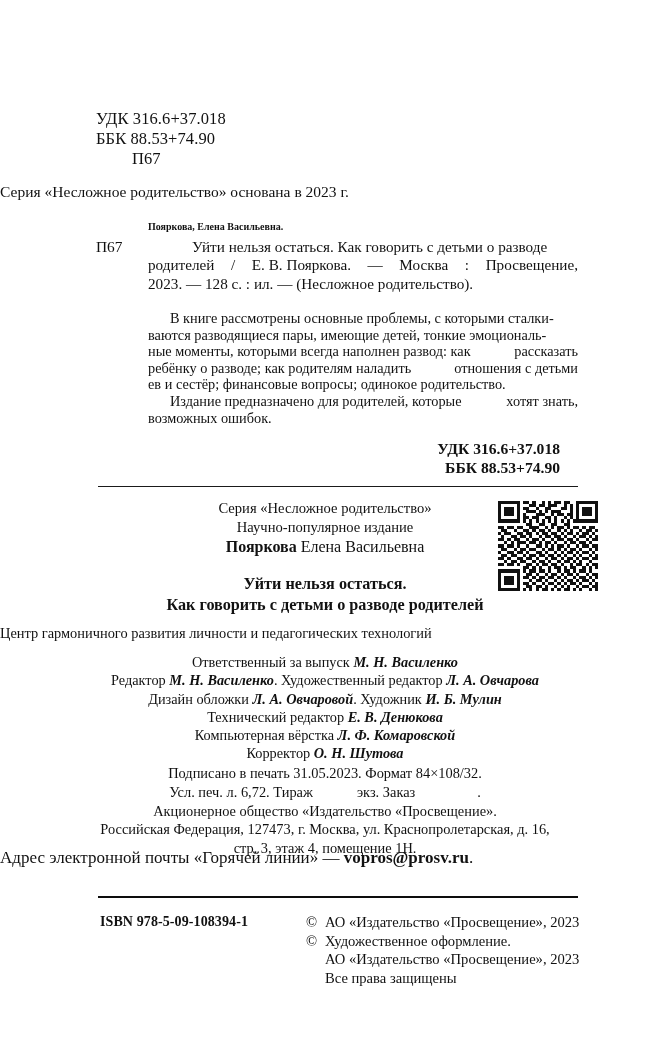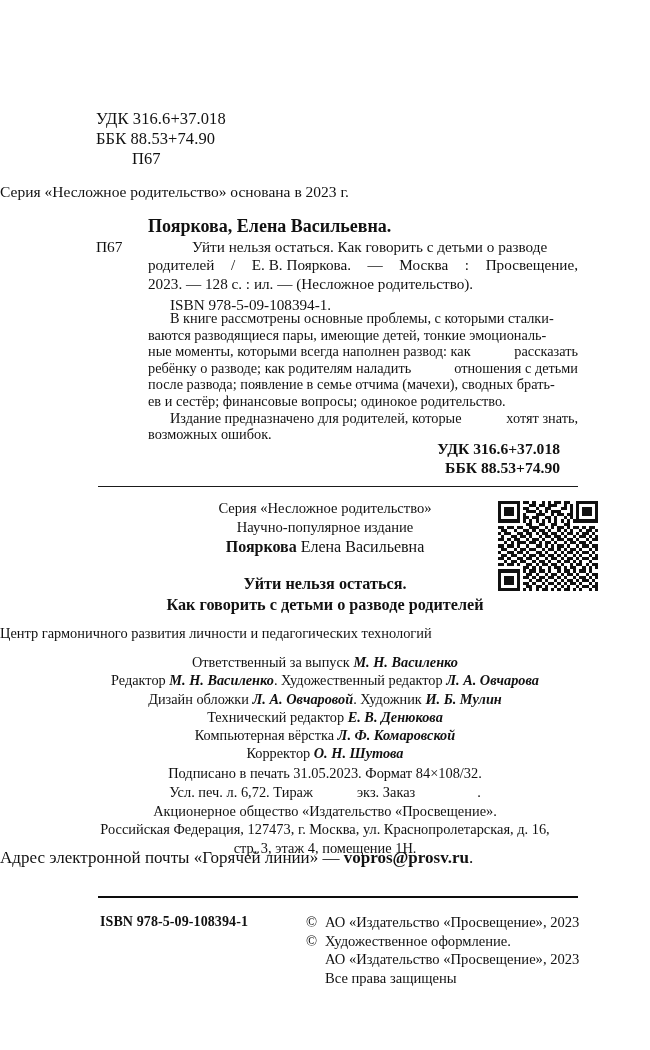--- a/index.html
+++ b/index.html
@@ -53,21 +53,21 @@
     position: absolute;
     left: 96px;
     top: 204px;
     width: 482px;
     font-size: 15.2px;
     line-height: 18.6px;
   }
   .record .author {
     margin-left: 52px;
     font-weight: bold;
-    font-size: 18px;
+    font-size: 10px;
     line-height: 19.5px;
   }
   .record .body-wrap {
     position: relative;
     margin-top: 1px;
   }
   .record .shelfmark {
     position: absolute;
     left: 0;
     top: 0;
@@ -287,36 +287,34 @@
           <span>/</span>
           <span>Е. В. Пояркова.</span>
           <span>—</span>
           <span>Москва</span>
           <span>:</span>
           <span>Просвещение,</span>
         </span>
         <span class="ln">2023. — 128 с. : ил. — (Несложное родительство).</span>
       </div>
     </div>
-    <div class="isbn-line">ISBN 978-5-09-108394-1.</div>
   </div>
 
   <div class="annotation">
     <p>
       <span class="ln"><span class="ind"></span><span>В книге рассмотрены основные проблемы, с которыми сталки-</span></span>
       <span class="ln">ваются разводящиеся пары, имеющие детей, тонкие эмоциональ-</span>
       <span class="ln jx">
         <span>ные моменты, которыми всегда наполнен развод: как</span>
         <span>рассказать</span>
       </span>
       <span class="ln jx">
         <span>ребёнку о разводе; как родителям наладить</span>
         <span>отношения с детьми</span>
       </span>
-      <span class="ln">после развода; появление в семье отчима (мачехи), сводных брать-</span>
       <span class="ln">ев и сестёр; финансовые вопросы; одинокое родительство.</span>
     </p>
     <p>
       <span class="ln jx">
         <span><span class="ind"></span><span>Издание предназначено для родителей, которые</span></span>
         <span>хотят знать,</span>
       </span>
       <span class="ln">возможных ошибок.</span>
     </p>
   </div>

